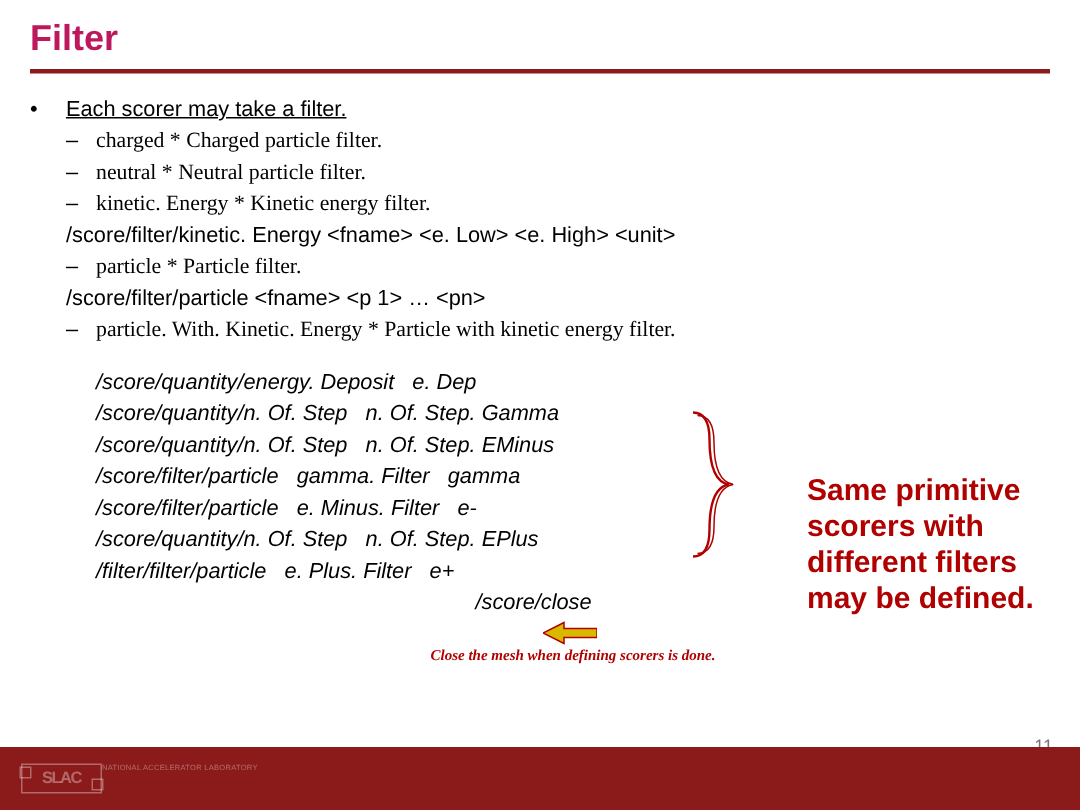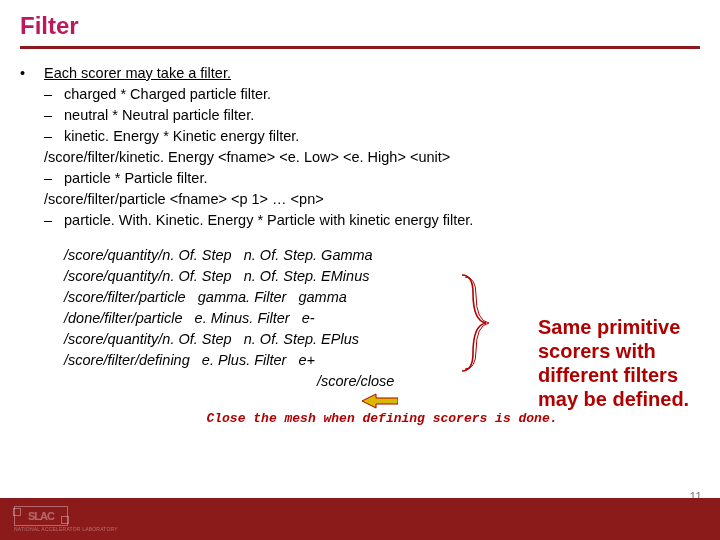--- a/index.html
+++ b/index.html
@@ -11,34 +11,34 @@
 
 .content { font-size: 14.5px; color: #000; line-height: 1.45; }
 
 .bullet-row { display: flex; }
 .bullet-mark { width: 24px; flex-shrink: 0; }
 .bullet-text { flex: 1; text-decoration: underline; }
 
 .dash-list { margin-left: 24px; }
 .dash-row { display: flex; }
 .dash-mark { width: 20px; flex-shrink: 0; }
-.dash-text { flex: 1; }
+.dash-text { flex: 1; font-family: Liberation Serif, serif; }
 .cmd-indent { }
 
 .example-block { margin-top: 14px; margin-left: 44px; font-style: italic; position: relative; }
 .example-line { white-space: pre; }
 
 .brace-container { position: absolute; left: 395px; top: 28px; width: 30px; height: 100px; }
 .brace-svg { width: 100%; height: 100%; }
 
 .annot1 { position: absolute; right: 12px; top: 315px; width: 170px; color: #b00000; font-family: Liberation Sans, sans-serif; font-size: 20px; font-weight: bold; line-height: 1.2; }
 
 .annot2-row { display: flex; align-items: center; margin-top: 0px; flex-direction: column; }
 .arrow-svg { width: 36px; height: 18px; margin-left: 4px; margin-right: 8px; flex-shrink: 0; }
-.annot2-text { color: #b00000; font-family: Liberation Mono, monospace; font-size: 13px; font-weight: bold; }
+.annot2-text { color: #b00000; font-family: Liberation Serif, serif; font-size: 10px; font-weight: bold; }
 
 .last-italic { font-style: italic; display: inline-block; min-width: 130px; }
 
 .footer-bar { position: absolute; left: 0; right: 0; bottom: 0; height: 42px; background: #8b1a1a; display: flex; align-items: center; justify-content: space-between; padding: 0 14px; color: rgba(255,255,255,0.35); font-size: 11px; }
 .logo-box { display: flex; align-items: center; gap: 4px; }
 .logo-shape { width: 54px; height: 20px; border: 1px solid rgba(255,255,255,0.35); display: flex; align-items: center; justify-content: center; font-weight: bold; letter-spacing: -1px; position: relative; }
 .logo-shape::before { content: ""; position: absolute; left: -2px; top: 1px; width: 6px; height: 6px; border: 1px solid rgba(255,255,255,0.35); }
 .logo-shape::after { content: ""; position: absolute; right: -2px; bottom: 1px; width: 6px; height: 6px; border: 1px solid rgba(255,255,255,0.35); }
 .lab-txt { font-size: 5px; letter-spacing: 0.2px; }
 .footer-center { font-size: 12px; color: rgba(0,0,0,0.55); text-align: center; position: absolute; left: 50%; transform: translateX(-50%); top: -14px; white-space: nowrap; }
@@ -75,26 +75,27 @@
         <div class="dash-text">particle * Particle filter.</div>
       </div>
       <div class="cmd-indent">/score/filter/particle &lt;fname&gt; &lt;p 1&gt; … &lt;pn&gt;</div>
       <div class="dash-row">
         <div class="dash-mark">–</div>
         <div class="dash-text">particle. With. Kinetic. Energy * Particle with kinetic energy filter.</div>
       </div>
     </div>
 
     <div class="example-block">
+      <div class="example-line">/score/quantity/energy. Deposit   e. Dep</div>
       <div class="example-line">/score/quantity/n. Of. Step   n. Of. Step. Gamma</div>
       <div class="example-line">/score/quantity/n. Of. Step   n. Of. Step. EMinus</div>
       <div class="example-line">/score/filter/particle   gamma. Filter   gamma</div>
-      <div class="example-line">/done/filter/particle   e. Minus. Filter   e-</div>
+      <div class="example-line">/score/filter/particle   e. Minus. Filter   e-</div>
       <div class="example-line">/score/quantity/n. Of. Step   n. Of. Step. EPlus</div>
-      <div class="example-line">/score/filter/defining   e. Plus. Filter   e+</div>
+      <div class="example-line">/filter/filter/particle   e. Plus. Filter   e+</div>
 
       <div class="annot2-row">
         <span class="last-italic">/score/close</span>
         <svg class="arrow-svg" viewBox="0 0 36 18">
           <polygon points="0,9 14,2 14,6 36,6 36,12 14,12 14,16" fill="#d9b800" stroke="#b00000" stroke-width="1"></polygon>
         </svg>
         <span class="annot2-text">Close the mesh when defining scorers is done.</span>
       </div>
 
       <div class="brace-container">
@@ -105,20 +106,20 @@
       </div>
     </div>
   </div>
 
   <div class="annot1">Same primitive scorers with different filters may be defined.</div>
 
   <div class="page-num" style="bottom:36px; top:auto;">11</div>
 
   <div class="footer-bar">
     <div class="logo-box">
-      <div style="display:flex;flex-direction:column;align-items:flex-start;">
+      <div style="display:flex;align-items:flex-start;">
         <div class="logo-shape">SLAC</div>
         <div class="lab-txt">NATIONAL ACCELERATOR LABORATORY</div>
       </div>
     </div>
     <div></div>
   </div>
 </div>
 
 </body></html>

